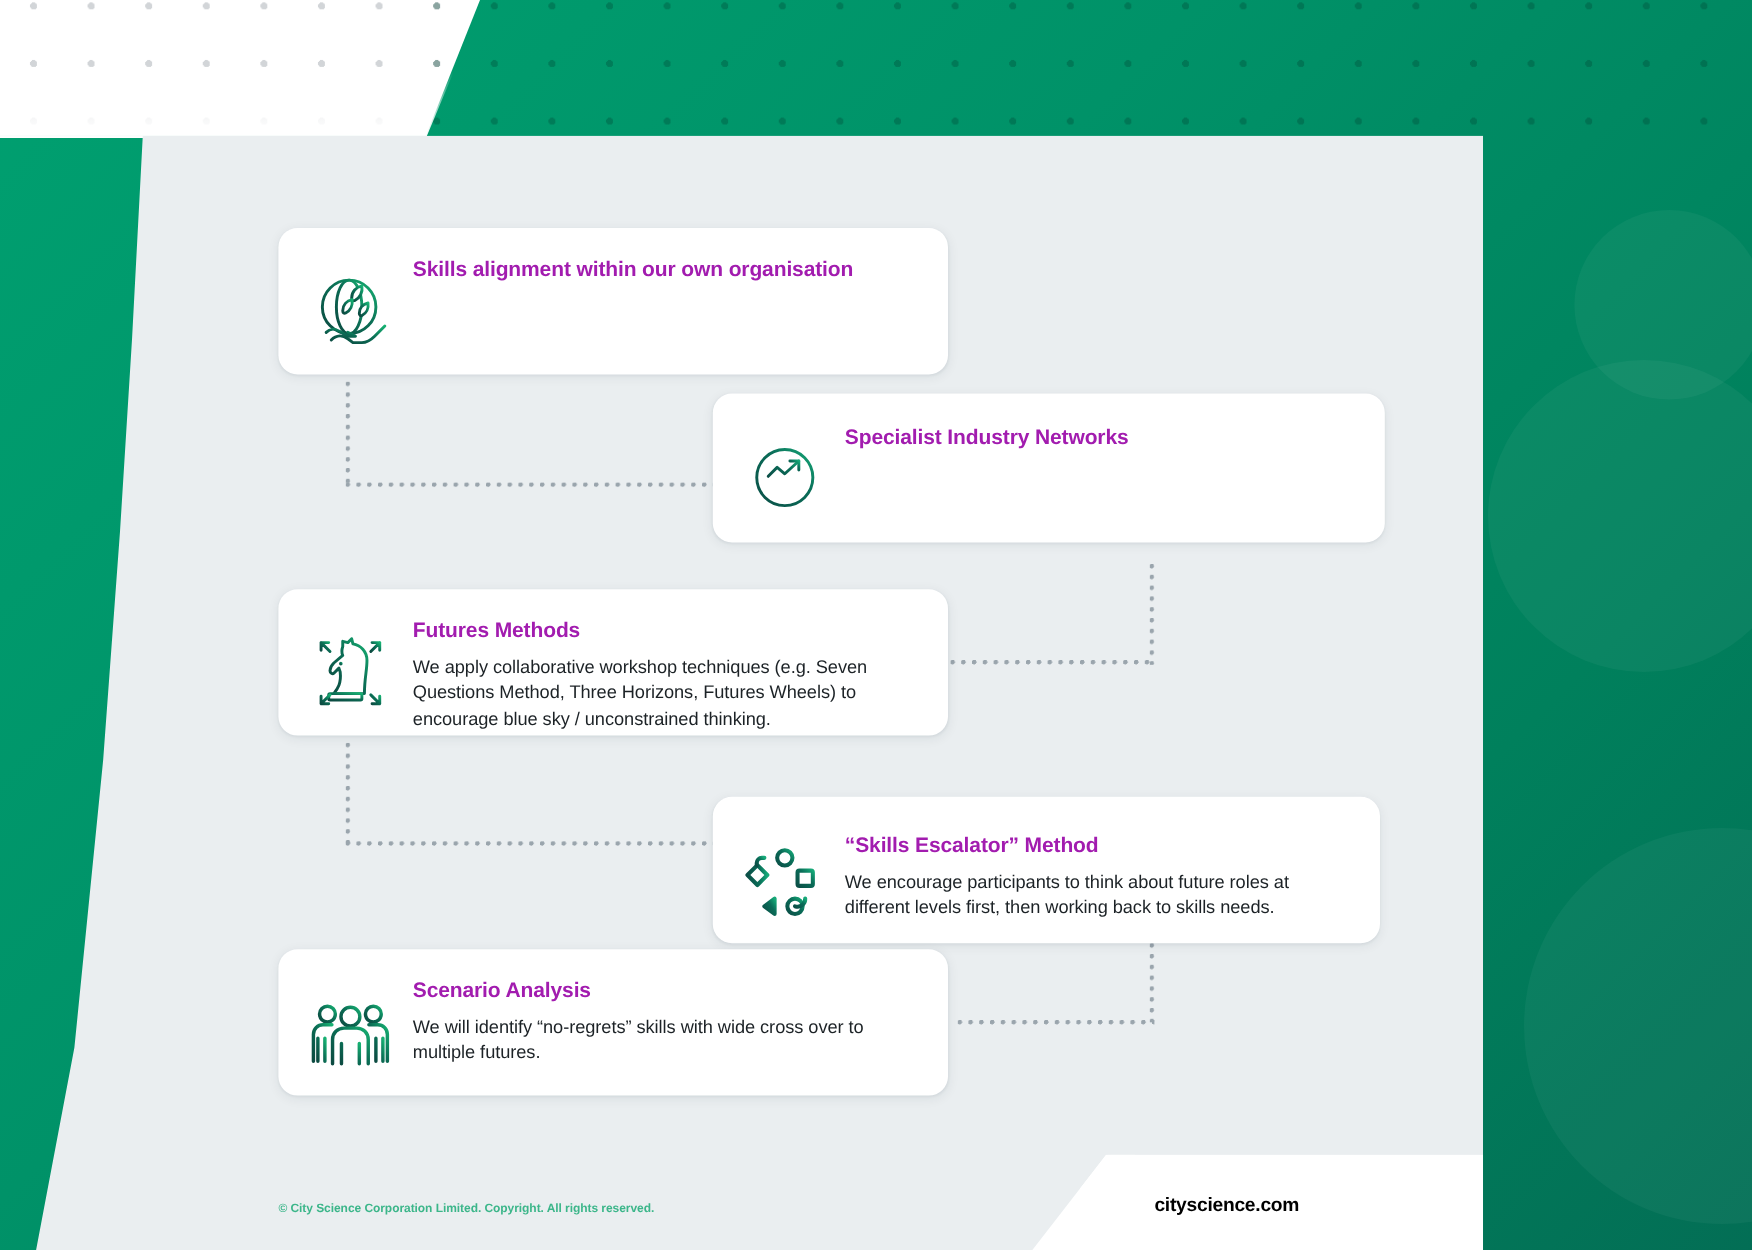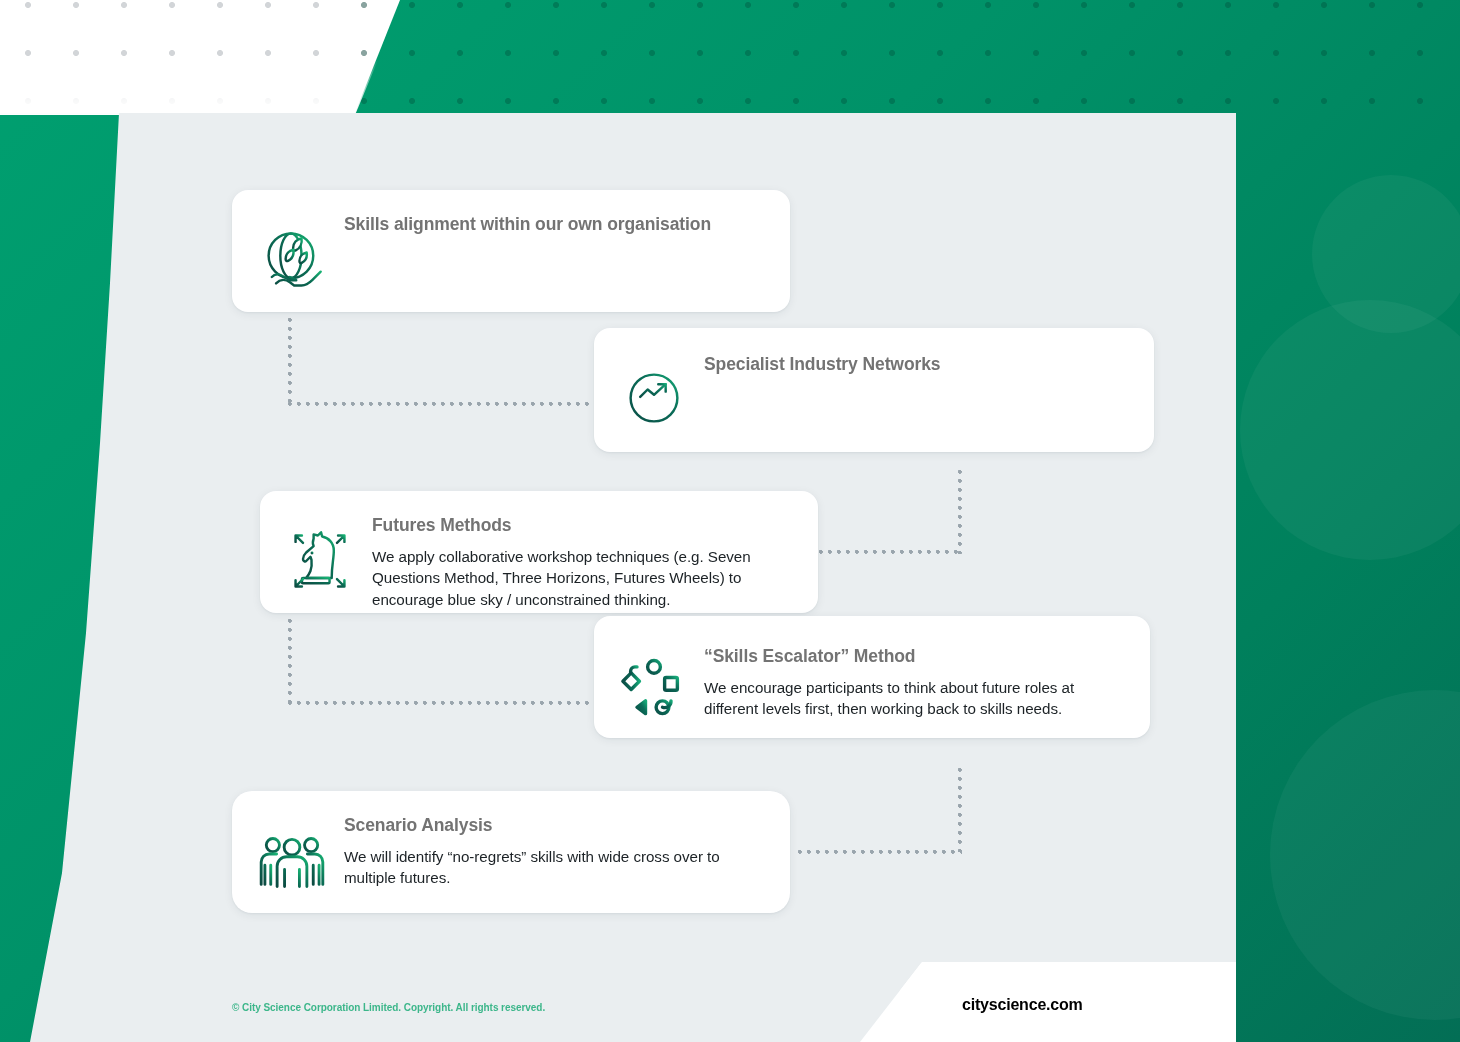--- a/index.html
+++ b/index.html
@@ -126,38 +126,38 @@
     width: 72px; height: 72px;
     margin-right: 16px;
     margin-top: 12px;
     display: flex; align-items: center; justify-content: center;
   }
   .card-icon svg { width: 68px; height: 68px; display: block; }
   .card-body { flex: 1 1 auto; padding-top: 2px; }
   .card-title {
     font-size: 17.5px;
     font-weight: 700;
-    color: #737373;
+    color: #a21caf;
     letter-spacing: -0.1px;
     line-height: 1.25;
     margin-bottom: 9px;
   }
   .card-text {
     font-size: 15.2px;
     color: #1c2226;
     line-height: 1.42;
     letter-spacing: -0.05px;
   }
 
   
   #card-1 { left: 232px; top: 190px;  width: 558px; height: 122px; }
   #card-2 { left: 594px; top: 328px;  width: 560px; height: 124px; }
-  #card-3 { left: 232px; top: 491px;  width: 558px; height: 122px; margin-left: 28px; }
-  #card-4 { left: 594px; top: 616px;  width: 556px; height: 122px; }
-  #card-5 { left: 232px; top: 791px;  width: 558px; height: 122px; border-radius: 20px; }
+  #card-3 { left: 232px; top: 491px;  width: 558px; height: 122px; }
+  #card-4 { left: 594px; top: 664px;  width: 556px; height: 122px; }
+  #card-5 { left: 232px; top: 791px;  width: 558px; height: 122px; }
 
   #card-2 .card-icon, #card-4 .card-icon { margin-right: 14px; }
   #card-4 .card-body { padding-top: 8px; }
   #card-2 .card-body { padding-top: 4px; }
 
   
   .conn {
     position: absolute;
     pointer-events: none;
   }

